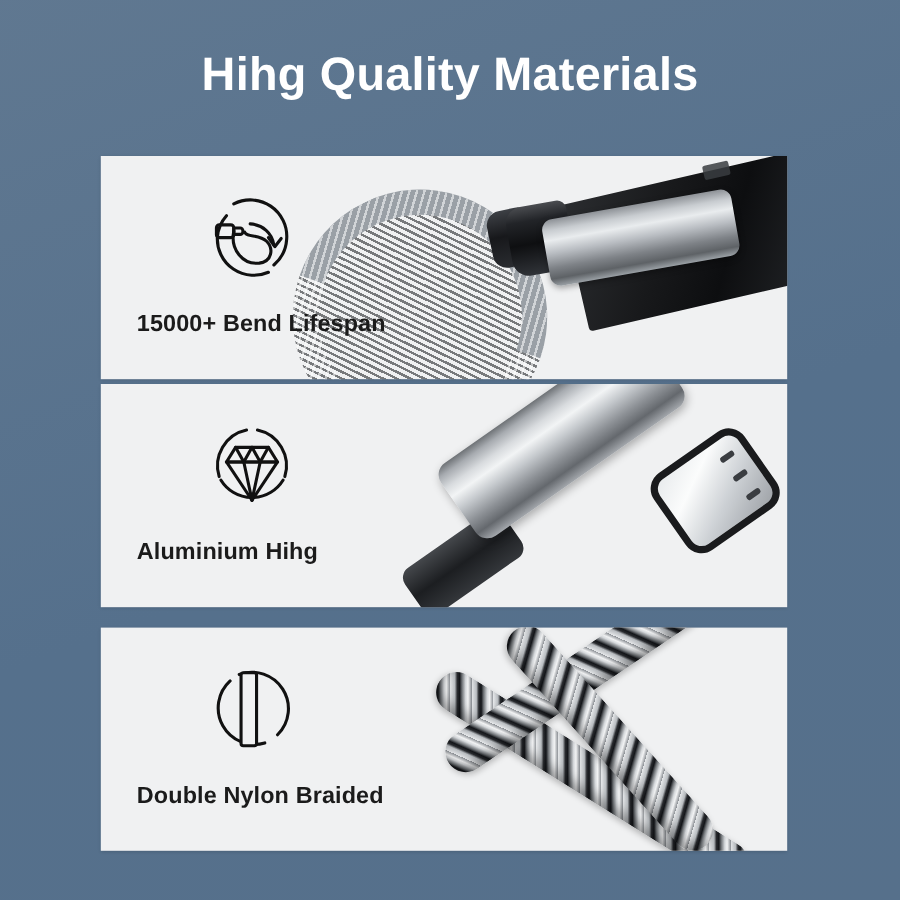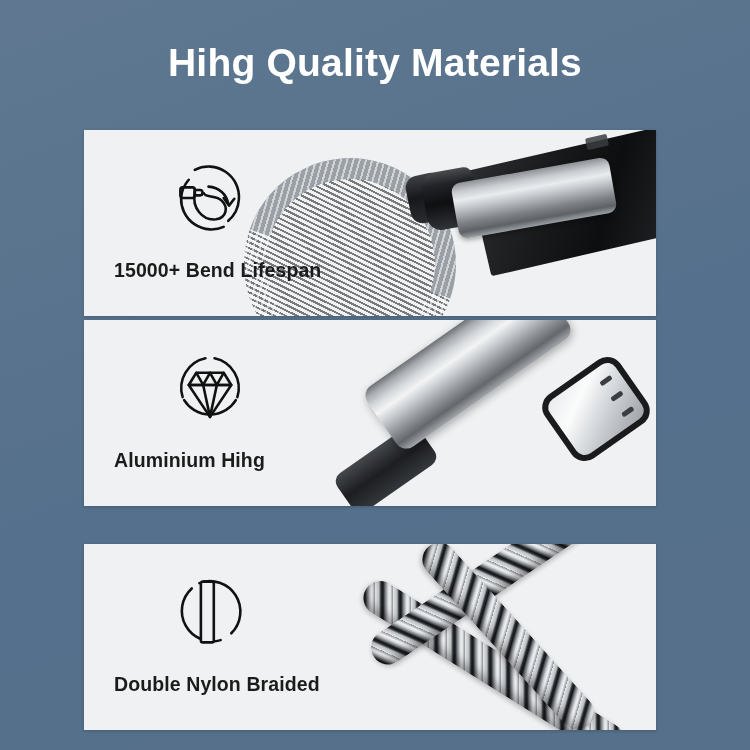--- a/index.html
+++ b/index.html
@@ -40,21 +40,21 @@
     position: absolute;
     left: 84px;
     width: 572px;
     height: 186px;
     background: #f0f1f2;
     overflow: hidden;
     box-shadow: 0 1px 3px rgba(20,30,40,0.25);
   }
   #panel-1 { top: 130px; }
   #panel-2 { top: 320px; }
-  #panel-3 { top: 523px; margin-top: 21px; }
+  #panel-3 { top: 523px; }
 
   .panel-text {
     position: absolute;
     left: 30px;
     bottom: 34px;
     color: #1b1b1b;
     font-size: 19.5px;
     font-weight: bold;
     letter-spacing: 0.1px;
     white-space: nowrap;

